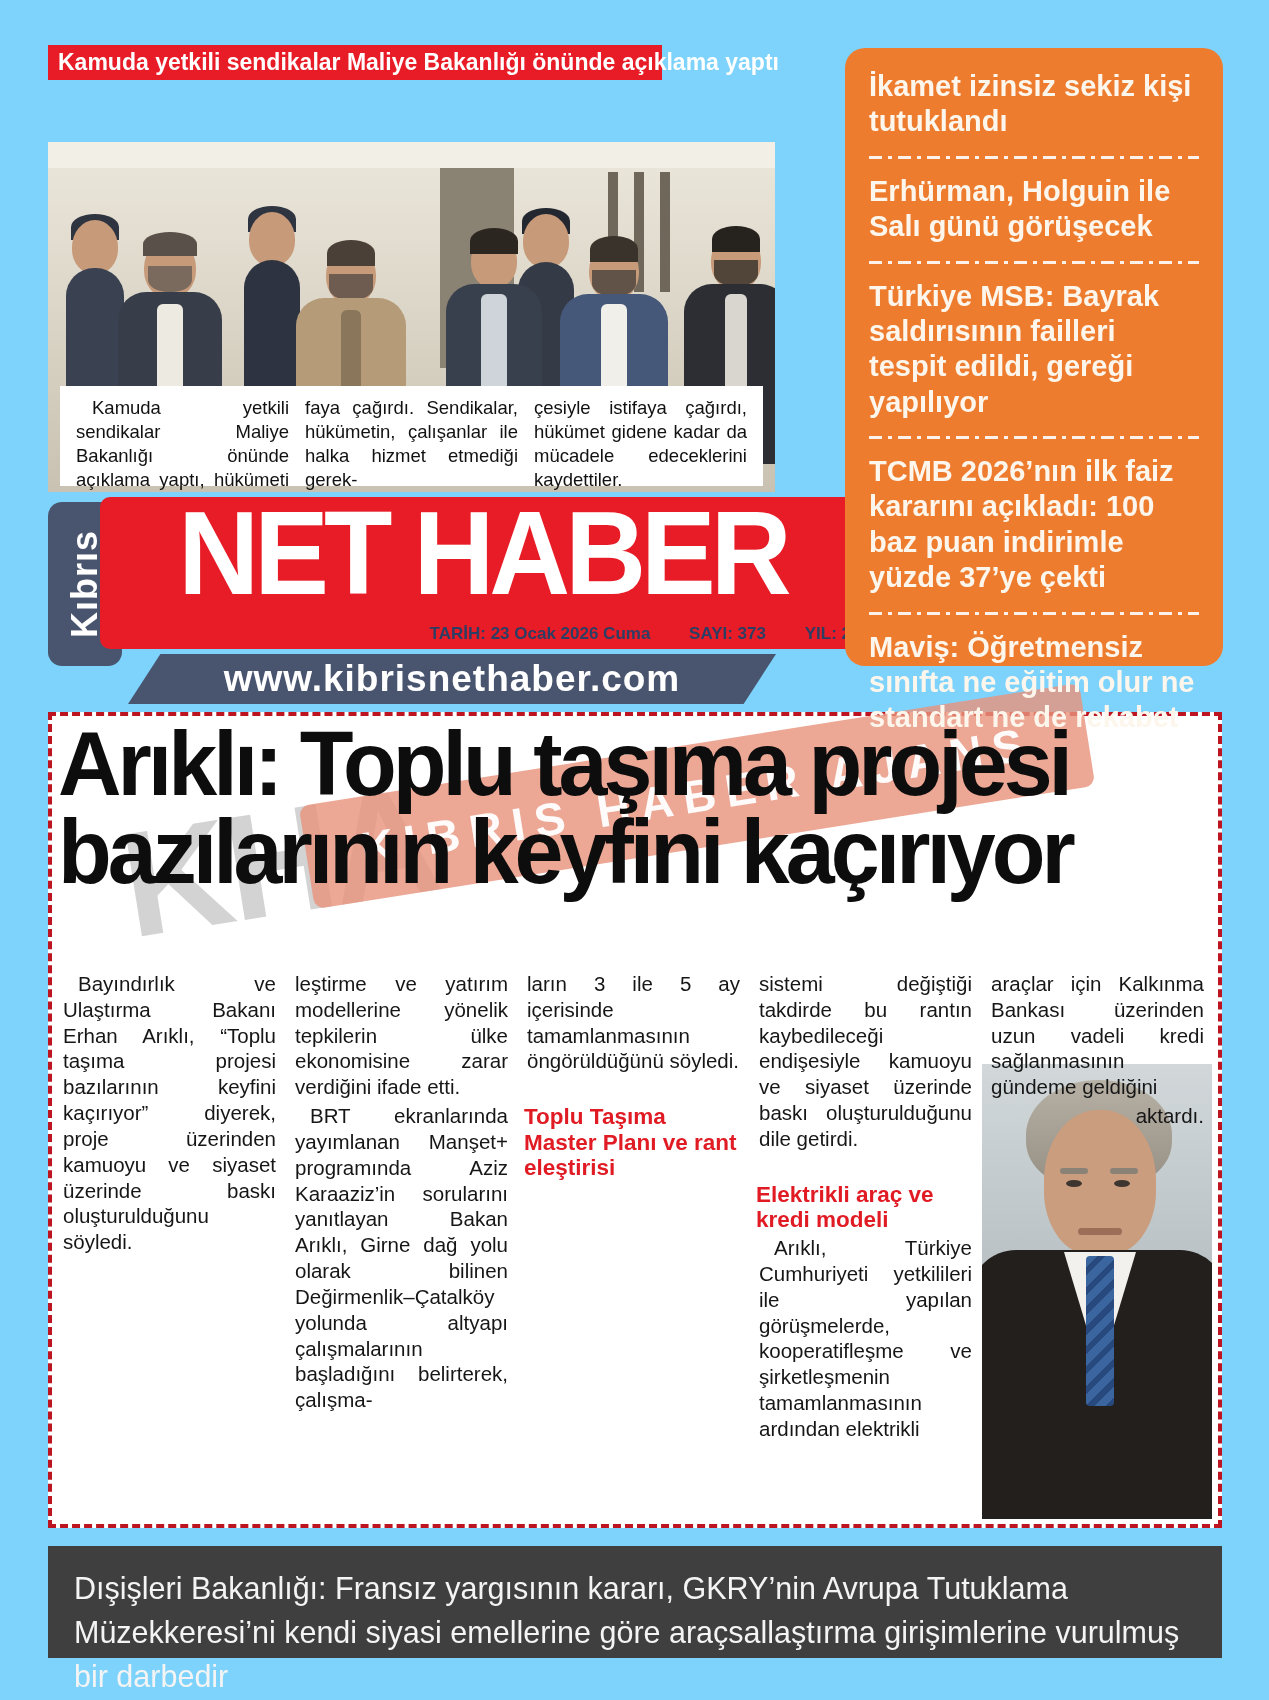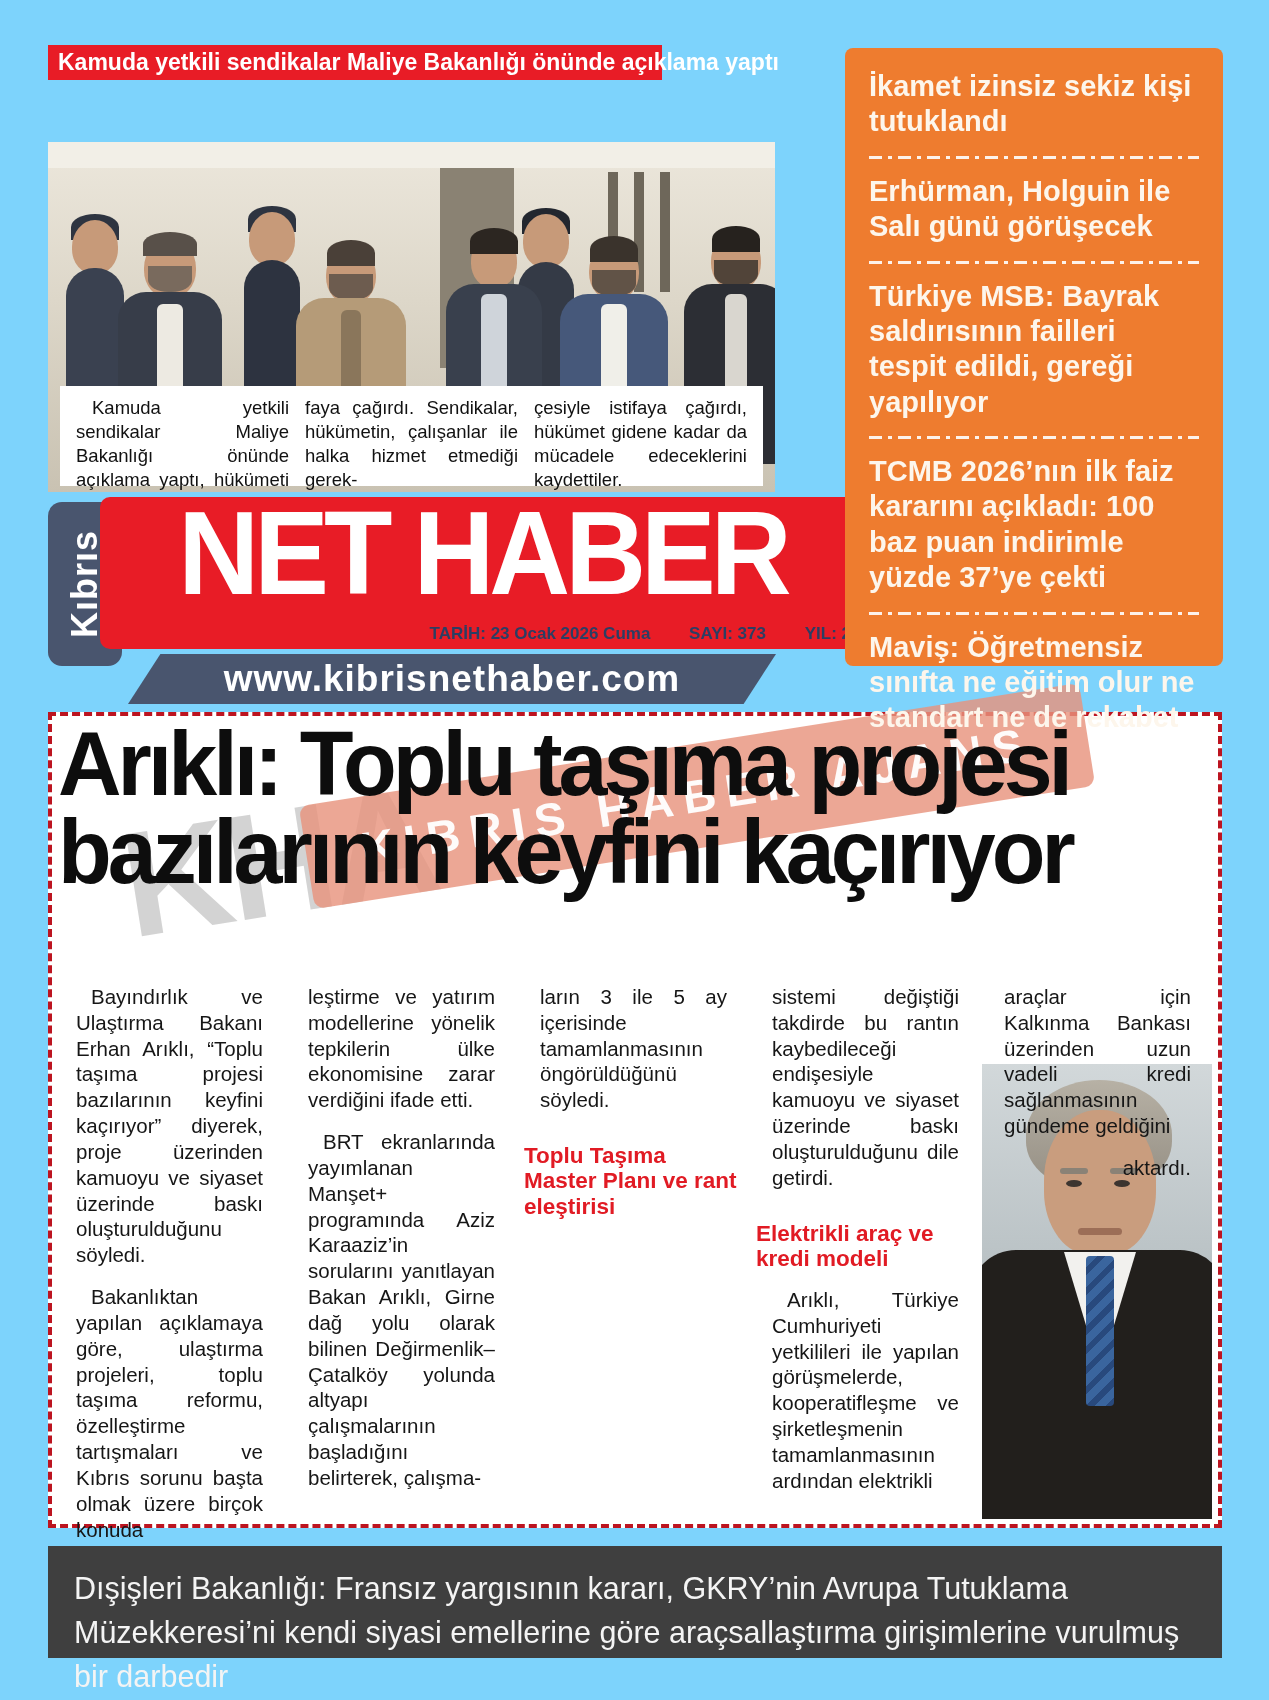--- a/index.html
+++ b/index.html
@@ -75,21 +75,21 @@
   .site-bar{
     position:absolute;left:128px;top:654px;width:648px;height:50px;
     background:#49556e;z-index:2;
     clip-path:polygon(5% 0,100% 0,95% 100%,0 100%);
     color:#fff;font-size:37px;font-weight:700;letter-spacing:1px;
     text-align:center;line-height:49px;white-space:nowrap;
   }
   
   .side-panel{
     position:absolute;left:845px;top:48px;width:378px;height:618px;
-    background:#ee7c2f;border-radius:8px;box-sizing:border-box;
+    background:#ee7c2f;border-radius:20px;box-sizing:border-box;
     padding:6px 24px;z-index:2;
   }
   .side-item{
     color:#fdf6ec;font-size:29px;line-height:1.22;font-weight:700;
     padding:15px 0 16px 0;
   }
   .side-sep{
     height:3px;
     background-image:repeating-linear-gradient(90deg,
       rgba(255,255,255,.9) 0 13px,transparent 13px 19px,
@@ -117,21 +117,21 @@
   .a-headline{
     position:relative;z-index:2;margin:4px 0 0 6px;color:#0d0d0d;
     font-size:88px;font-weight:900;letter-spacing:-4px;line-height:.96;
     transform:scaleY(1.04);transform-origin:left top;white-space:nowrap;
   }
   .cols{
     position:absolute;left:8px;top:252px;z-index:2;display:flex;gap:13px;
   }
   .col{width:219px;}
   .col .p{
-    margin:16px;font-size:20.5px;line-height:1.26;color:#161616;
+    margin:3px;font-size:20.5px;line-height:1.26;color:#161616;
     text-align:justify;
   }
   .col .p.ind{text-indent:15px;}
   .col .p.right{text-align:right;}
   .col .sub{
     margin:4px 0 2px 0;color:#e11b24;font-size:22.5px;line-height:1.12;
     font-weight:700;
   }
   .col .sub.gap{margin-top:30px;}
   .portrait{
@@ -265,21 +265,20 @@
     <div class="wm wm-band">
       <span>KIBRIS HABER AJANS</span>
     </div>
 
     <div class="a-headline">Arıklı: Toplu taşıma projesi</div>
     <div class="a-headline">bazılarının keyfini kaçırıyor</div>
 
     <div class="cols">
       <div class="col">
         <p class="p ind">Bayındırlık ve Ulaştırma Bakanı Erhan Arıklı, “Toplu taşıma projesi bazılarının keyfini kaçırıyor” diyerek, proje üzerinden kamuoyu ve siyaset üzerinde baskı oluşturulduğunu söyledi.</p>
-        <p class="p ind">Bakanlıktan yapılan açıklamaya göre, ulaştırma projeleri, toplu taşıma reformu, özelleştirme tartışmaları ve Kıbrıs sorunu başta olmak üzere birçok konuda değerlendirmelerde bulunan Arıklı, özel-</p>
       </div>
       <div class="col">
         <p class="p">leştirme ve yatırım modellerine yönelik tepkilerin ülke ekonomisine zarar verdiğini ifade etti.</p>
         <p class="p ind">BRT ekranlarında yayımlanan Manşet+ programında Aziz Karaaziz’in sorularını yanıtlayan Bakan Arıklı, Girne dağ yolu olarak bilinen Değirmenlik–Çatalköy yolunda altyapı çalışmalarının başladığını belirterek, çalışma-</p>
       </div>
       <div class="col">
         <p class="p">ların 3 ile 5 ay içerisinde tamamlanmasının öngörüldüğünü söyledi.</p>
         <h3 class="sub gap">Toplu Taşıma Master Planı ve rant eleştirisi</h3>
       </div>
       <div class="col">

